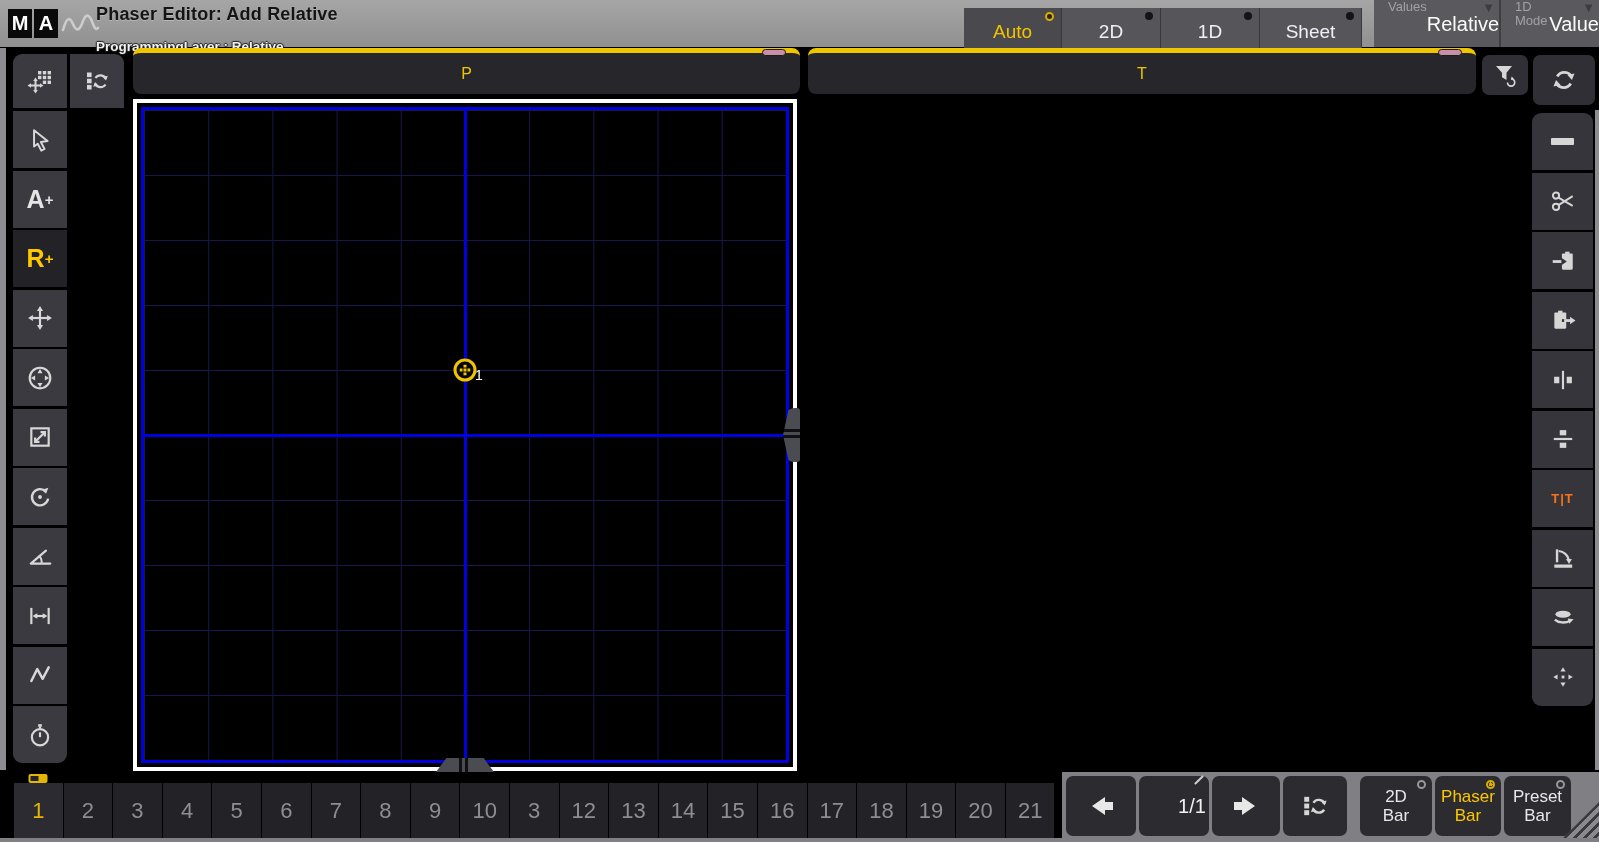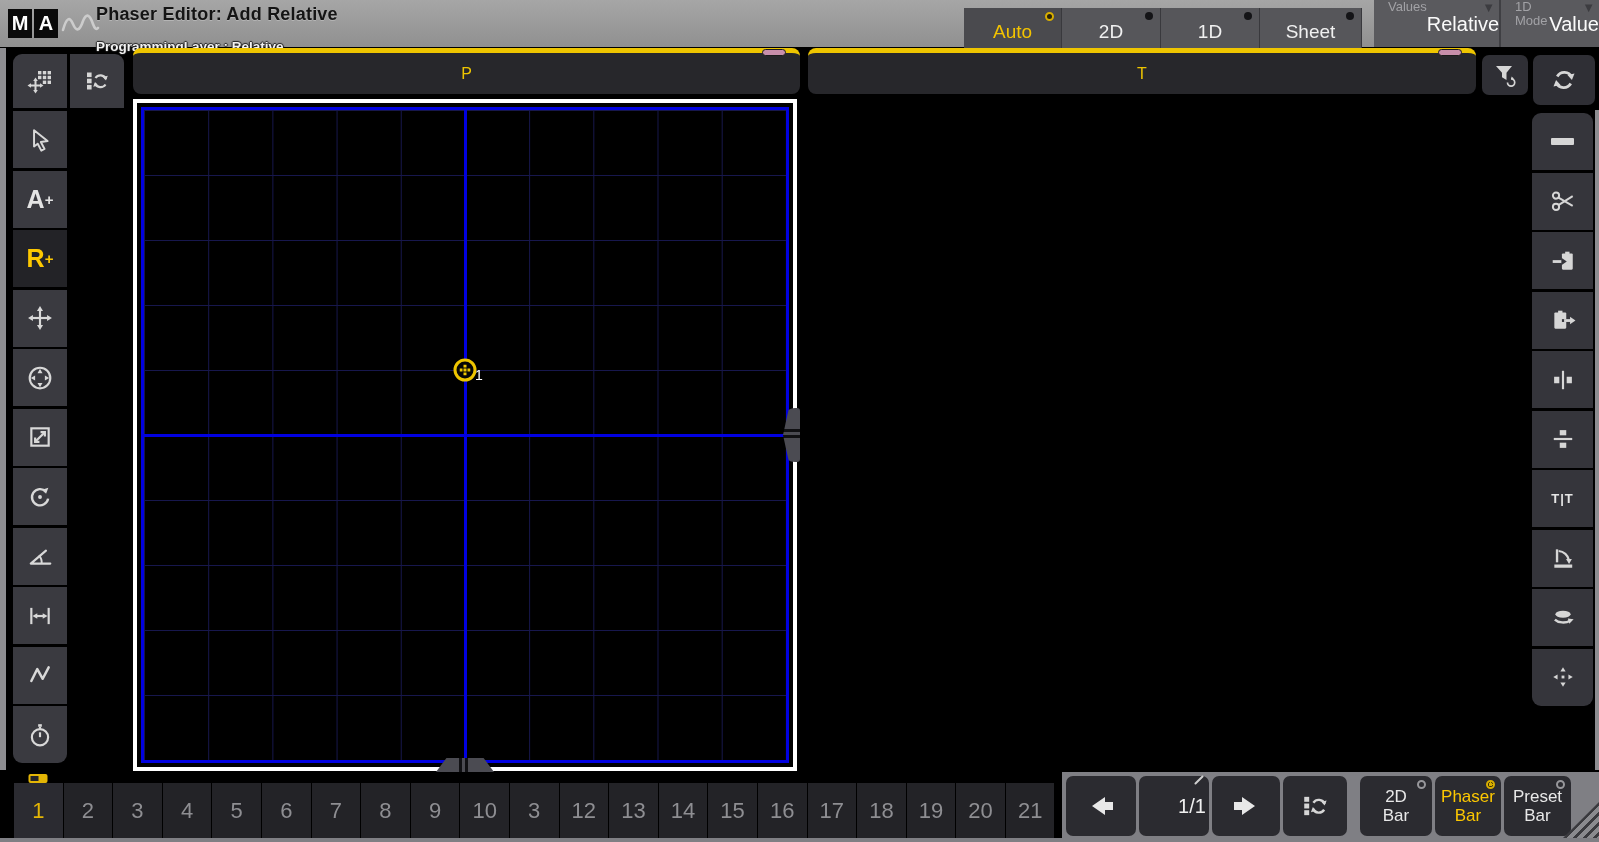--- a/index.html
+++ b/index.html
@@ -61,21 +61,21 @@
   .tool-plus { font-size:15px; font-weight:bold; color:#e4e4e4; vertical-align:9px; }
   .tbtn.active .tool-letter, .tbtn.active .tool-plus { color:#fdc800; }
 
   
   .rtool { position:absolute; left:1532px; top:113px; width:61px; }
   .rbtn { width:61px; height:57px; background:#35353b; margin-bottom:2.5px;
           display:flex; align-items:center; justify-content:center; }
   .rbtn:first-child { border-top-left-radius:9px; border-top-right-radius:9px; }
   .rbtn:last-child  { border-bottom-left-radius:9px; border-bottom-right-radius:9px; }
   .minus-glyph { width:23px; height:7px; background:#d6d6d6; border-radius:1px; }
-  .tt-glyph { color:#e5e5e5; font-size:13px; font-weight:bold; letter-spacing:1px; }
+  .tt-glyph { color:#f97316; font-size:13px; font-weight:bold; letter-spacing:1px; }
 
   
   .grid-box { position:absolute; left:133px; top:99px; width:664px; height:672px;
               background:#000; border:4px solid #fff; }
   .grid-field { position:absolute; left:4px; top:4px; right:4px; bottom:4px;
                 border:3px solid #0101e0; background-color:#000;
                 background-image:
                   linear-gradient(to right,  #17174d 1px, transparent 1px),
                   linear-gradient(to bottom, #17174d 1px, transparent 1px);
                 background-size:10% 10%; }

